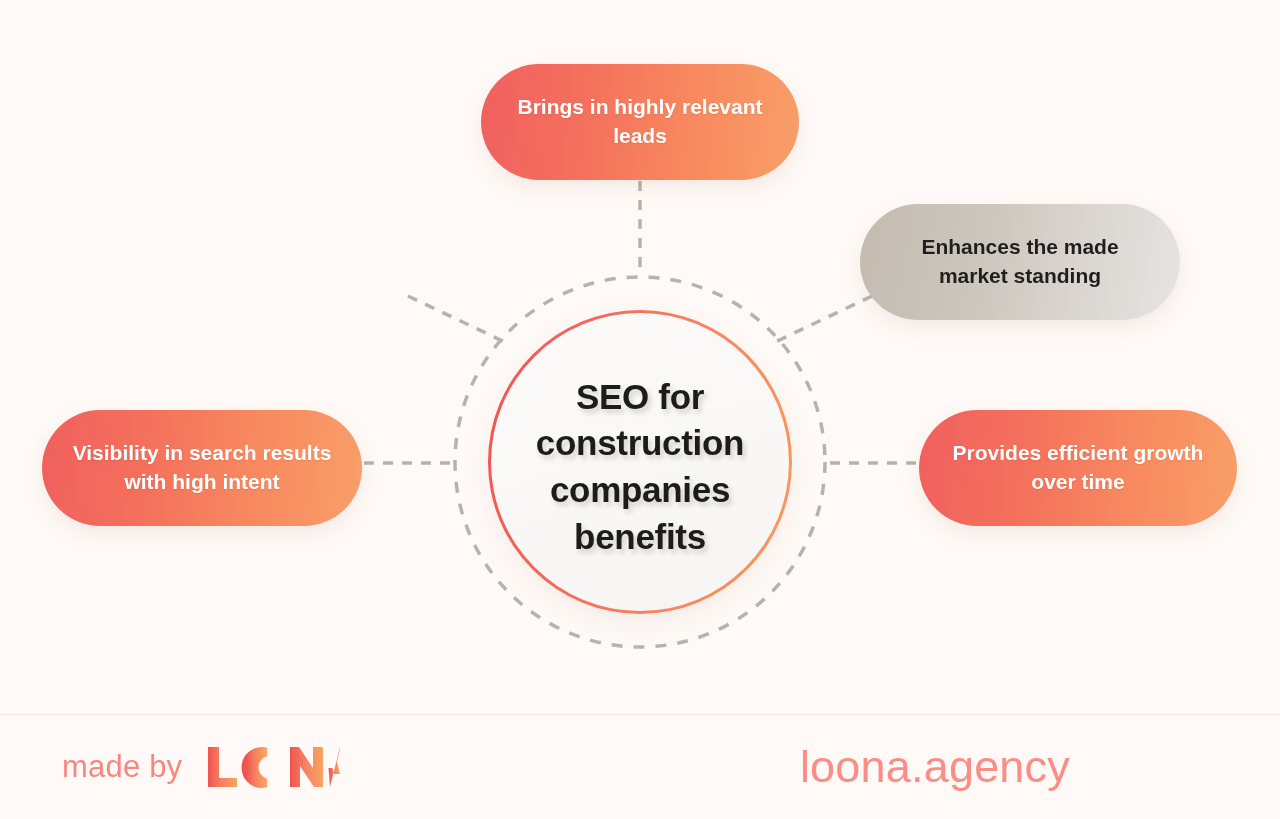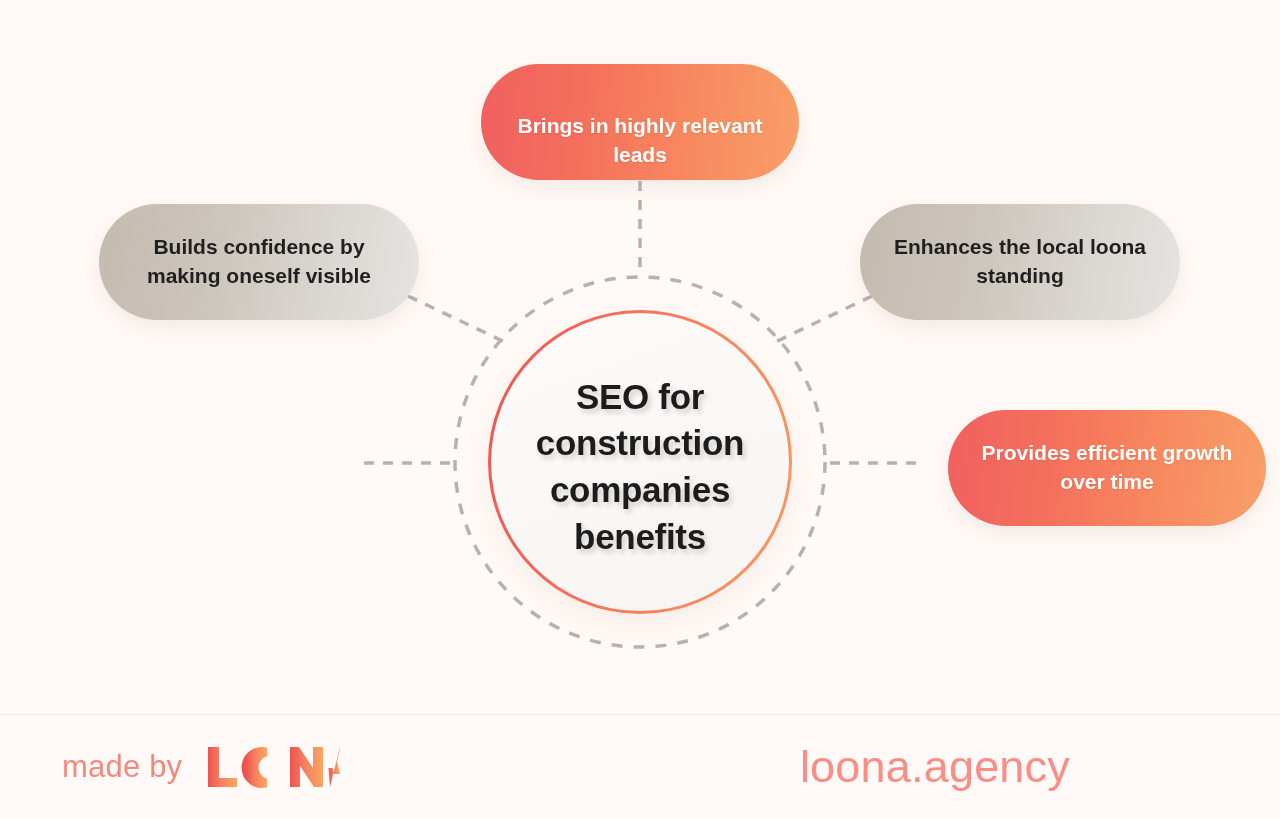--- a/index.html
+++ b/index.html
@@ -87,25 +87,25 @@
   .pill.warm {
     background: linear-gradient(95deg, #f0605f 0%, #f4705c 32%, #f8895f 66%, #f89f68 100%);
     color: #ffffff;
     text-shadow: 0 1px 2px rgba(150, 70, 50, 0.18);
   }
   .pill.neutral {
     background: linear-gradient(100deg, #c3bbb0 0%, #cdc6bd 38%, #dbd7d2 72%, #e6e4e2 100%);
     color: #1f1f1f;
   }
 
-  #pill-top    { left: 481px; top: 64px;  width: 318px; height: 116px; align-items: flex-end; }
+  #pill-top    { left: 481px; top: 64px;  width: 318px; height: 116px; }
   #pill-left-upper  { left: 99px;  top: 204px; width: 320px; height: 116px; }
   #pill-right-upper { left: 860px; top: 204px; width: 320px; height: 116px; }
   #pill-left-lower  { left: 42px;  top: 410px; width: 320px; height: 116px; }
-  #pill-right-lower { left: 948px; top: 410px; width: 318px; height: 116px; }
+  #pill-right-lower { left: 919px; top: 410px; width: 318px; height: 116px; }
 
   
   #footer-divider {
     position: absolute;
     left: 0;
     top: 714px;
     width: 1280px;
     height: 1px;
     background: #efe9e3;
   }
@@ -166,28 +166,28 @@
       <div class="center-inner">
         <div class="center-title">SEO for construction companies benefits</div>
       </div>
     </div>
   </div>
 
   <div class="pill warm" id="pill-top">
     <span>Brings in highly relevant leads</span>
   </div>
 
-  <div class="pill neutral" id="pill-left-upper">
-    <span>Builds confidence by making oneself visible</span>
-  </div>
 
   <div class="pill neutral" id="pill-right-upper">
-    <span>Enhances the local loona standing</span>
-  </div>
-
+    <span>Enhances the made market standing</span>
+  </div>
+
+  <div class="pill warm" id="pill-left-lower">
+    <span>Visibility in search results with high intent</span>
+  </div>
 
   <div class="pill warm" id="pill-right-lower">
     <span>Provides efficient growth over time</span>
   </div>
 
   <div id="footer-divider"></div>
 
   <div id="footer">
     <div id="footer-left">
       <span id="made-by">made by</span>

